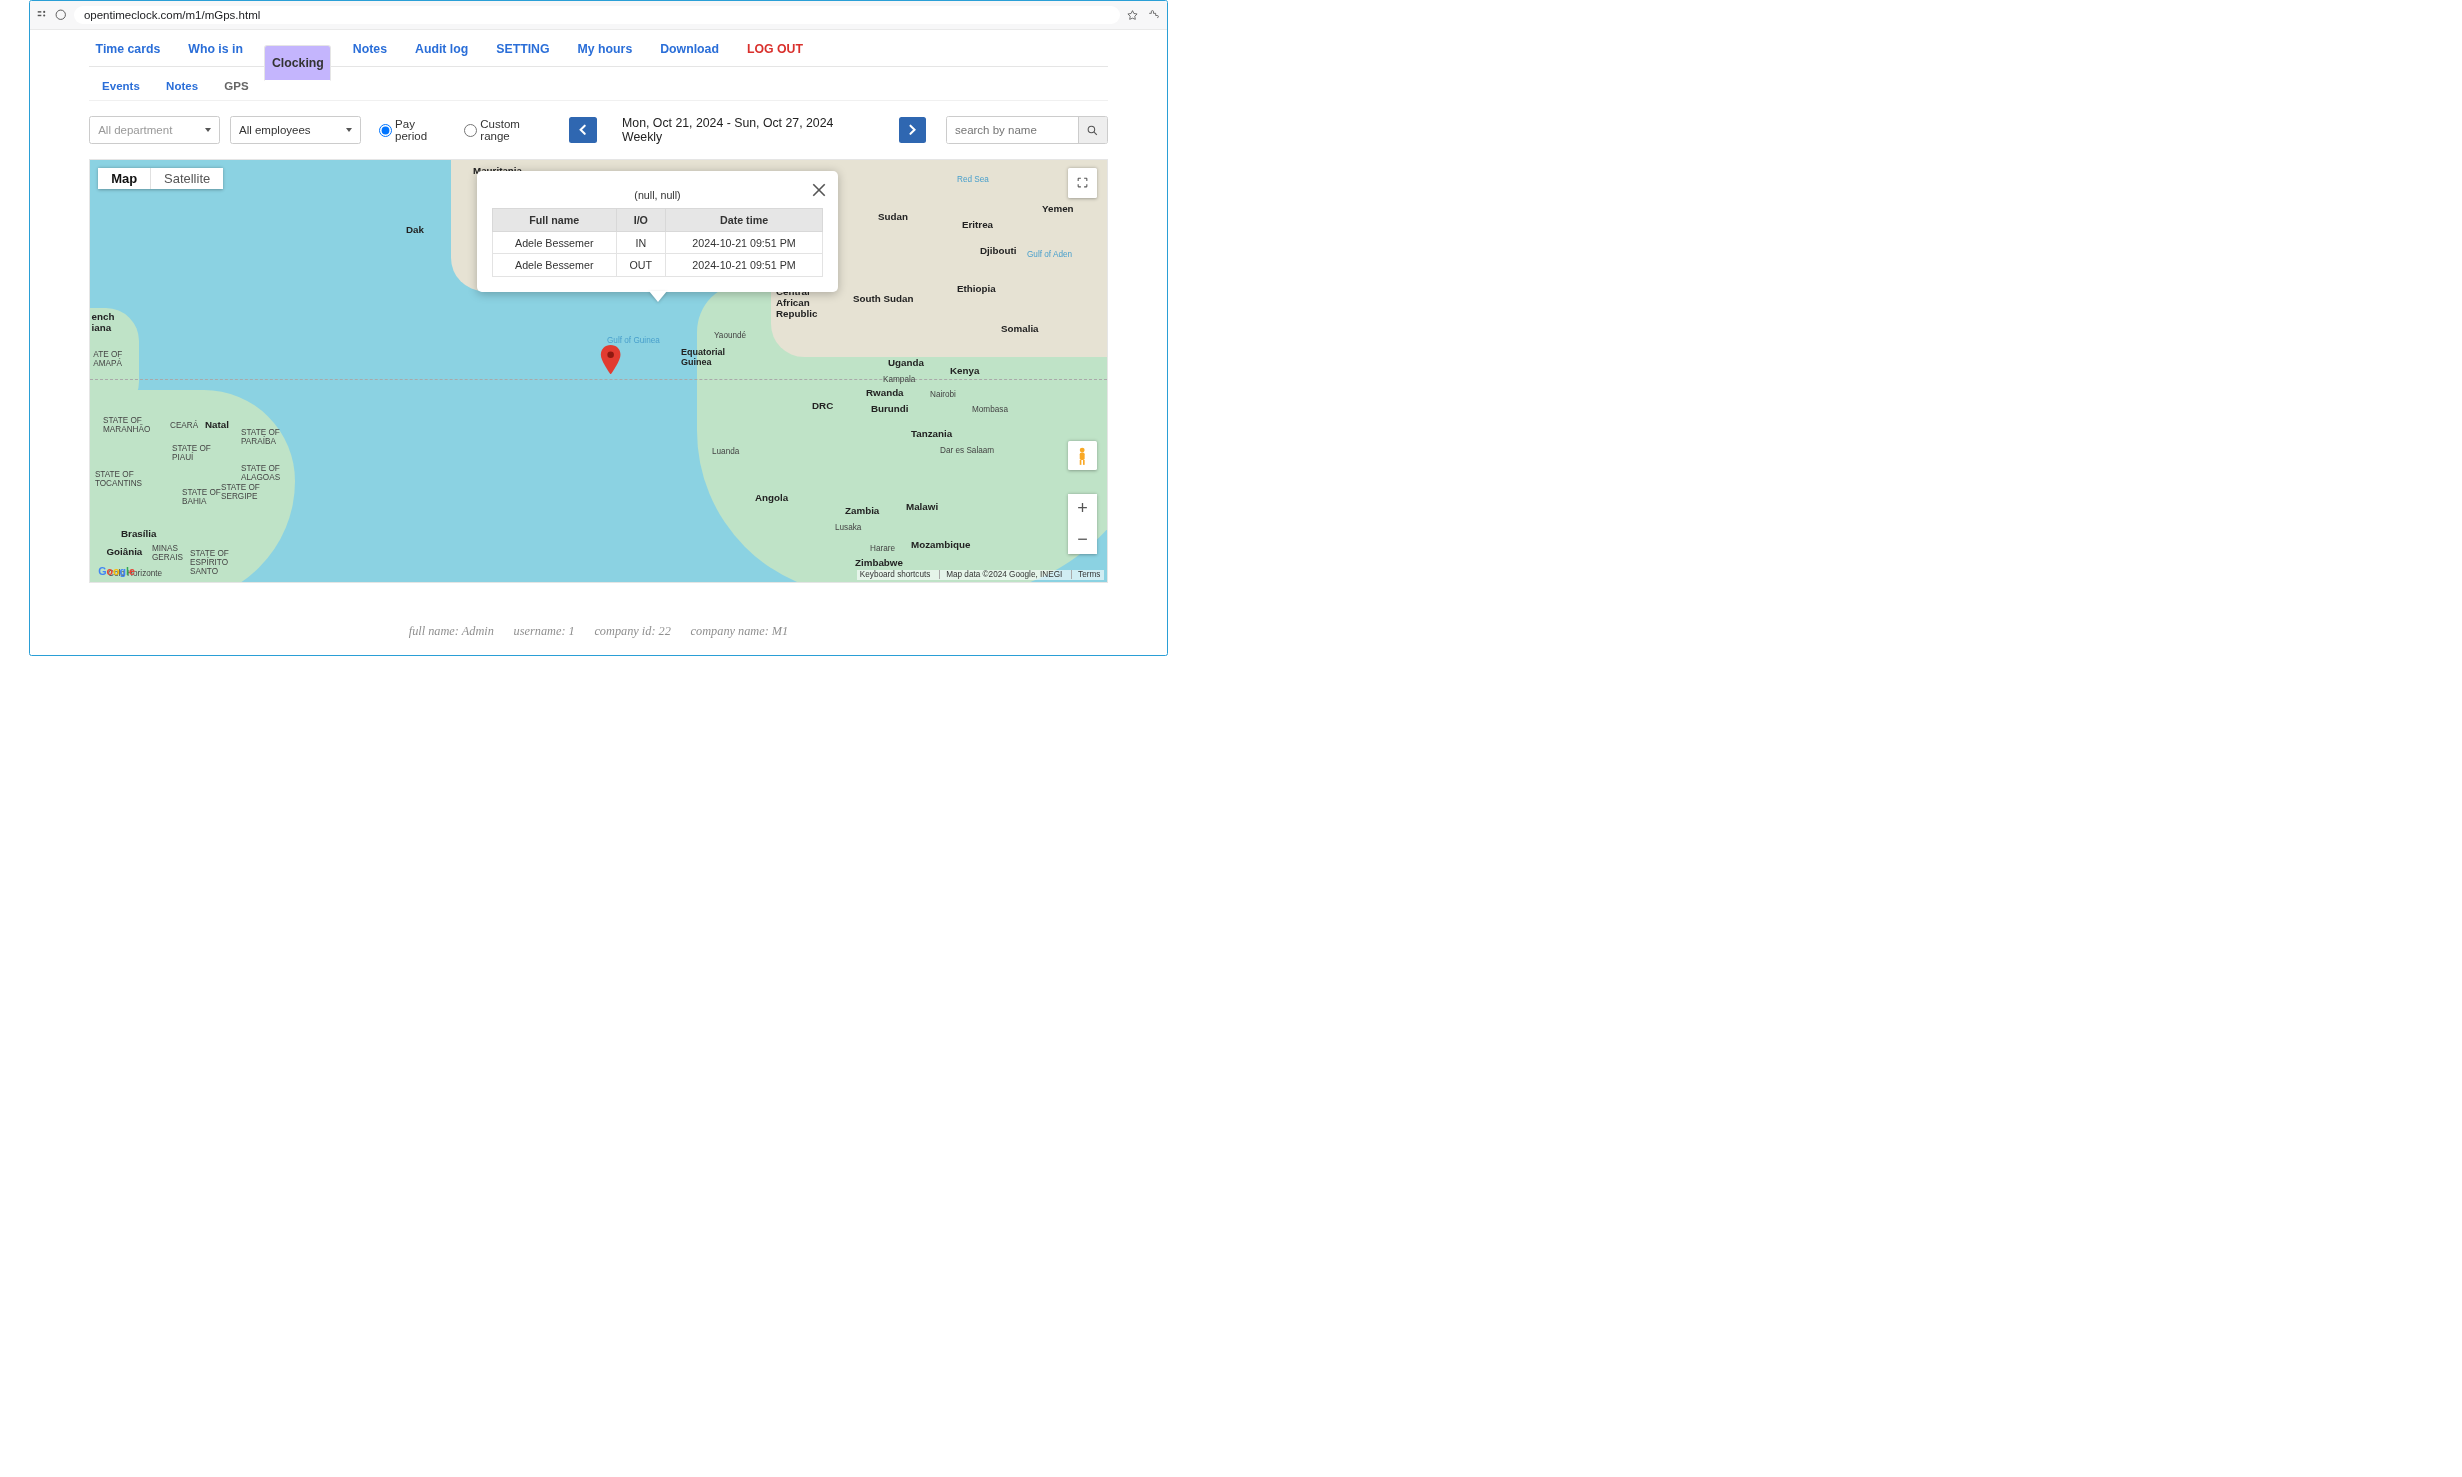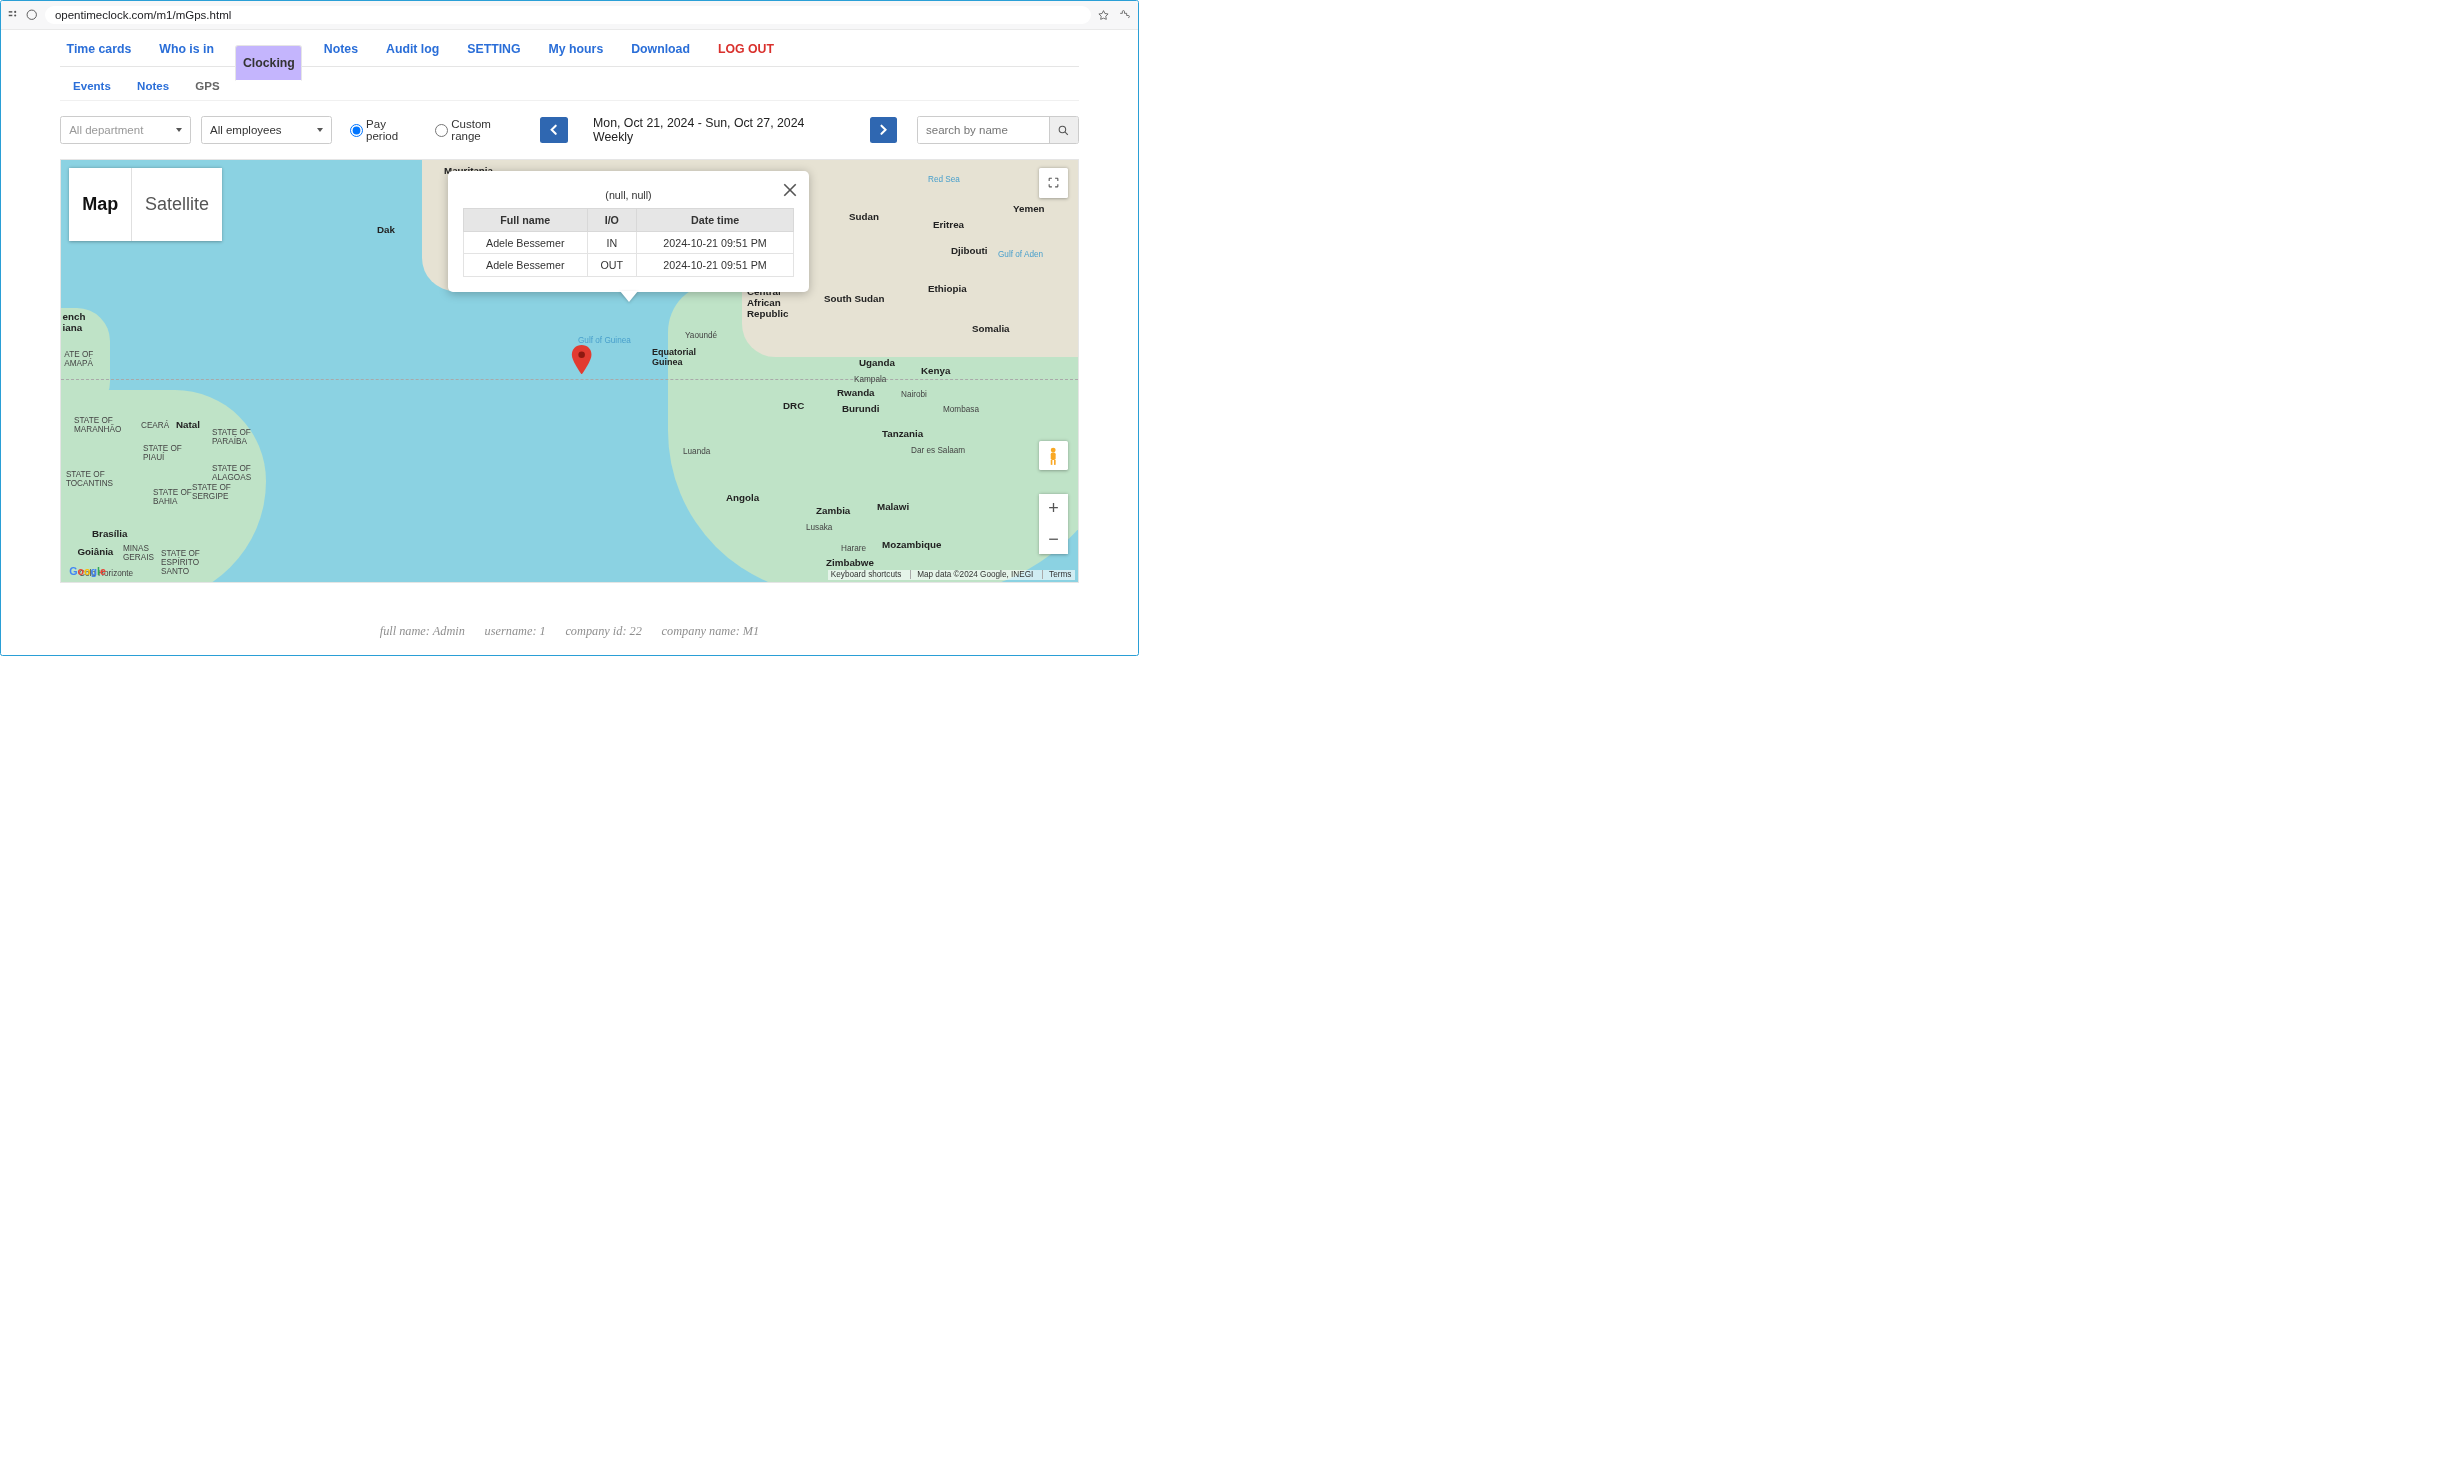--- a/index.html
+++ b/index.html
@@ -1,18 +1,18 @@
 <!DOCTYPE html>
 <html style="font-size:13px"><head>
 <meta charset="utf-8">
 <style>
   * { box-sizing: border-box; margin: 0; padding: 0; }
   body { font-family: Arial, Helvetica, sans-serif; font-size:11.5px; color:#333; background:#fff; }
 
-  .browser-frame { width:1139px; border:1.6px solid #2a9fd6; border-radius:2.5px; overflow:hidden; }
+  .browser-frame { width:1139px; border:1.6px solid #2a9fd6; border-radius:2.5px; overflow:hidden;margin-left:29px; }
   .addr-bar { display:flex; align-items:center; padding:4.9px 6.6px; background:#f7f7f8; border-bottom:0.8px solid #e9e9e9; }
   .addr-left-icons { display:flex; gap:4.9px; align-items:center; margin-right:6.6px; }
   .addr-ic { width:13px; height:13px; display:flex; align-items:center; justify-content:center; }
   .addr-input-wrap { flex:1; background:#fff; border-radius:14.8px; padding:3.3px 9.8px;}
   .addr-text { color:#202124; font-size:11.5px; white-space:nowrap; }
   .addr-right { display:flex; gap:8.2px; margin-left:6.6px; }
 
   .page { padding: 0 59px 8.2px 59px; }
   .admin-row { text-align:right; color:#555; font-size:9.8px; padding:4.9px 3.3px 0 0;}
   .nav-top { border-bottom:0.8px solid #e5e5e5; display:flex; gap:14.8px; align-items:flex-end; }
@@ -43,21 +43,21 @@
   .map-wrap { position:relative; width:100%; height:424px; overflow:hidden; background:#7fcfe3; border:0.8px solid #e5e5e5;}
   .map-bg { position:absolute; inset:0; }
   .ocean { position:absolute; inset:0; background:#8bd2e2; }
   .land { position:absolute; background:#e6e2d3; }
   .green { background:#bfe3c7;}
   .equator { position:absolute; top:52%; left:0; right:0; border-top:1.6px dashed #a9a9a9; }
   .lab { position:absolute; font-weight:bold; font-size:9.8px; color:#222; white-space:nowrap;}
   .lab.sm { font-size:8.2px; font-weight:normal; color:#444;}
 
   .map-type { position:absolute; left:8.2px; top:8.2px; display:flex; background:#fff; border-radius:1.6px; box-shadow:0 0.8px 3.3px rgba(0,0,0,0.3);}
-  .map-type button { border:none; background:#fff; font-size:18px; padding:26px 13px; cursor:pointer;}
+  .map-type button { border:none; background:#fff; font-size:13px; padding:3px 13px; cursor:pointer;}
   .map-type .mt-active { font-weight:bold; color:#111;}
   .map-type .mt-in { color:#555; }
   .map-type .div { width:0.8px; background:#e0e0e0;}
 
   .fullscreen { position:absolute; right:9.8px; top:8.2px; width:29.5px; height:29.5px; background:#fff; border-radius:1.6px; display:flex; align-items:center; justify-content:center; box-shadow:0 0.8px 3.3px rgba(0,0,0,0.3); cursor:pointer;}
   .pegman { position:absolute; right:9.8px; top:281px; width:29.5px; height:29.5px; background:#fff; border-radius:1.6px; display:flex; align-items:center; justify-content:center; box-shadow:0 0.8px 3.3px rgba(0,0,0,0.3); cursor:grab;}
   .zoom { position:absolute; right:9.8px; bottom:28px; width:29.5px; background:#fff; border-radius:1.6px; box-shadow:0 0.8px 3.3px rgba(0,0,0,0.3); display:flex; flex-direction:column;}
   .zoom button { height:29.5px; border:none; background:#fff; font-size:18px; color:#555; cursor:pointer;}
   .zoom .zsep { height:0.8px; background:#e5e5e5;}
 

